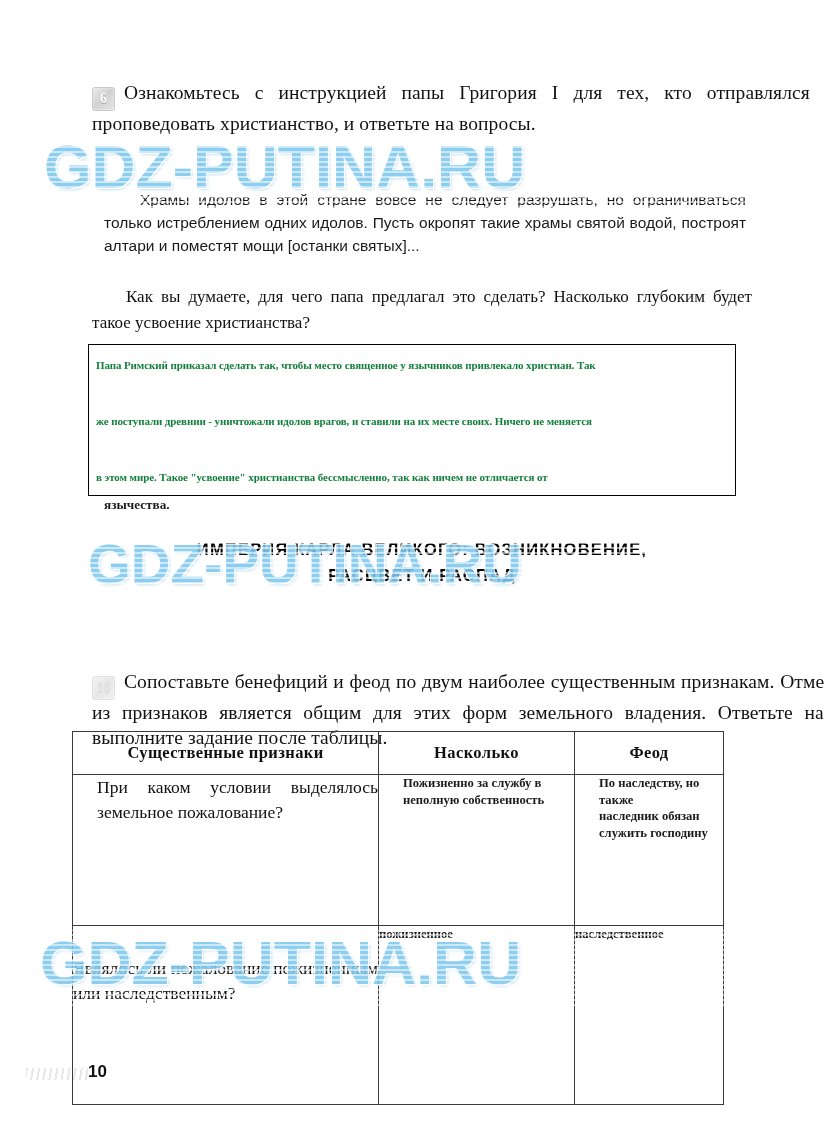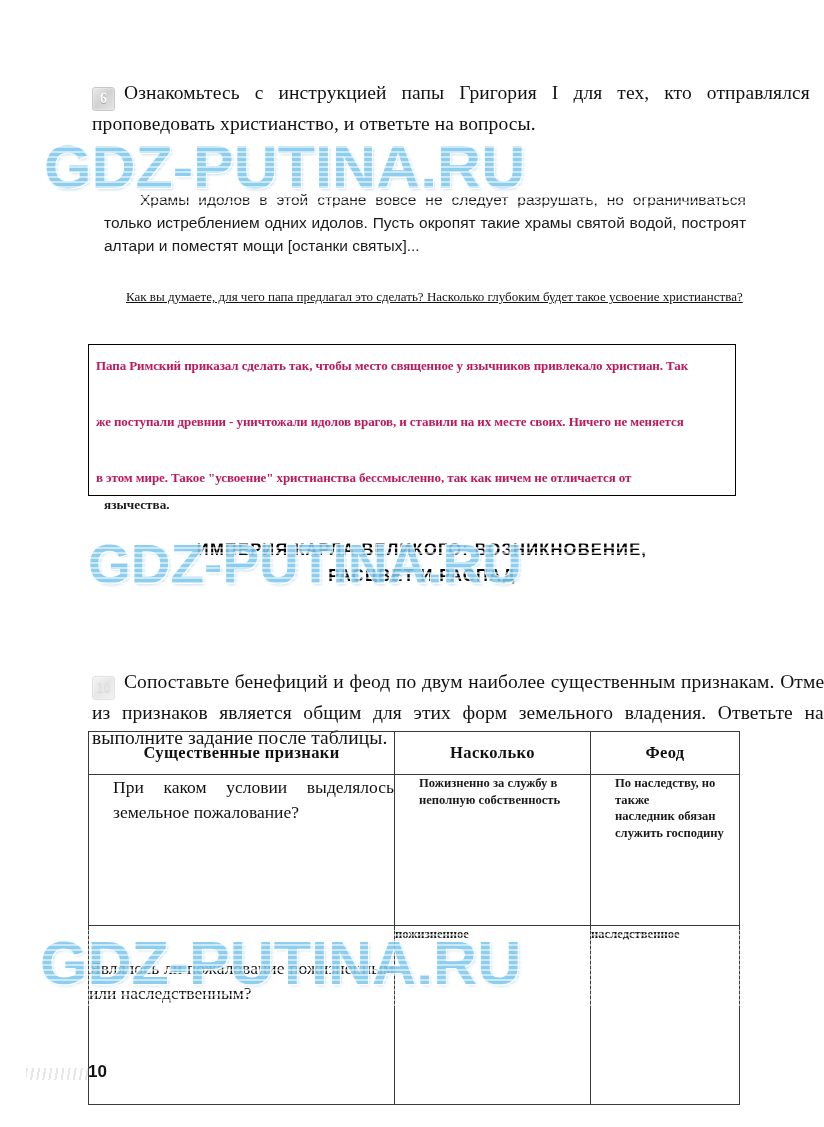--- a/index.html
+++ b/index.html
@@ -74,46 +74,45 @@
     text-align: justify;
     color: #1a1a1a;
   }
   .quote .indent { display: inline-block; width: 36px; }
 
   
   .question {
     position: absolute;
     left: 92px;
     right: 72px;
-    font-size: 13px;
+    font-size: 17px;
     line-height: 26px;
     text-align: justify;
-    text-decoration: underline;
   }
   .question .indent { display: inline-block; width: 34px; }
 
   
   .answer-box {
     position: absolute;
     left: 88px;
     top: 344px;
     width: 648px;
     height: 152px;
     border: 1px solid #000000;
     box-sizing: border-box;
   }
   .answer-text {
     position: absolute;
     left: 96px;
     right: 76px;
     font-family: "Liberation Serif", "DejaVu Serif", serif;
-    font-size: 13px;
+    font-size: 11px;
     font-weight: bold;
     line-height: 19px;
-    color: #be185d;
+    color: #15803d;
     letter-spacing: -0.1px;
   }
   .answer-tail {
     position: absolute;
     left: 104px;
     top: 497px;
     font-family: "Liberation Serif", "DejaVu Serif", serif;
     font-size: 13.2px;
     font-weight: bold;
     color: #1a1a1a;
@@ -130,21 +129,21 @@
     font-size: 16.5px;
     font-weight: bold;
     line-height: 26px;
     letter-spacing: 1.2px;
     color: #000000;
   }
 
   
   .cmp-table {
     position: absolute;
-    left: 88px;
+    left: 72px;
     top: 731px;
     width: 648px;
     border-collapse: collapse;
     table-layout: fixed;
   }
   .cmp-table td, .cmp-table th {
     border: 1px solid #3a3a3a;
     vertical-align: top;
     padding: 0;
   }

